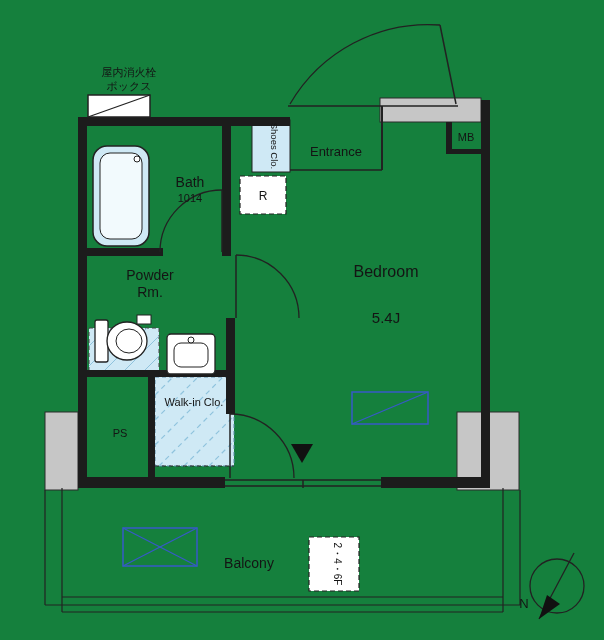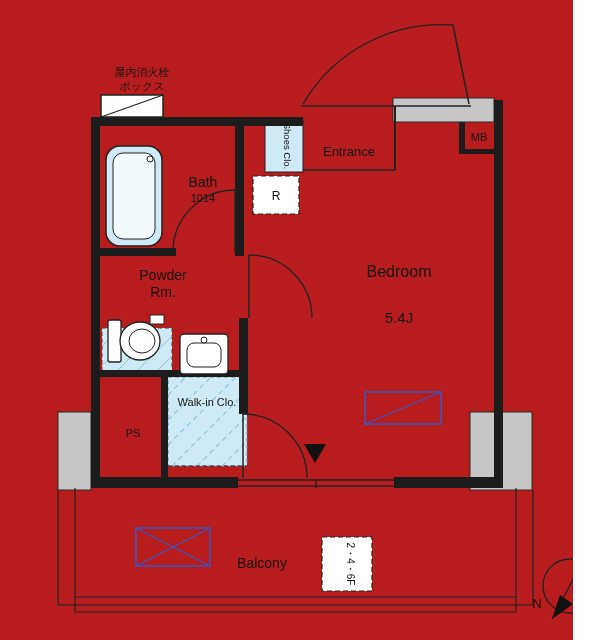--- a/index.html
+++ b/index.html
@@ -1,16 +1,16 @@
 <!DOCTYPE html>
 <html style="--wall: #1c1c1c; --gray-fill: #c6c6c6; --light-blue: #cfe9f5; --hatch-blue: #8fc3dd; --accent-blue: #3759c8;"><head>
 <meta charset="utf-8">
 <style>
   html,body{margin:0;padding:0;background:#fff;}
-  .plan-container{position:relative;width:560px;height:640px;background:#b91c1c;overflow:hidden;padding-left:13px;}
+  .plan-container{position:relative;width:604px;height:640px;background:#15803d;overflow:hidden;}
   svg{display:block;}
   .wall{fill:var(--wall,#1c1c1c);}
   .gray{fill:var(--gray-fill,#c6c6c6);stroke:#2a2a2a;stroke-width:1;}
   .bluefill{fill:var(--light-blue,#cfe9f5);}
   .thin{stroke:#222;fill:none;}
   .fix{fill:#fff;stroke:#222;}
   .arc{fill:none;stroke:#222;stroke-width:1.3;}
   .accentline{stroke:var(--accent-blue,#3759c8);fill:none;}
   .hatchline{stroke:var(--hatch-blue,#8fc3dd);fill:none;}
   .lbl{fill:#141414;font-family:"Liberation Sans","DejaVu Sans",sans-serif;}

